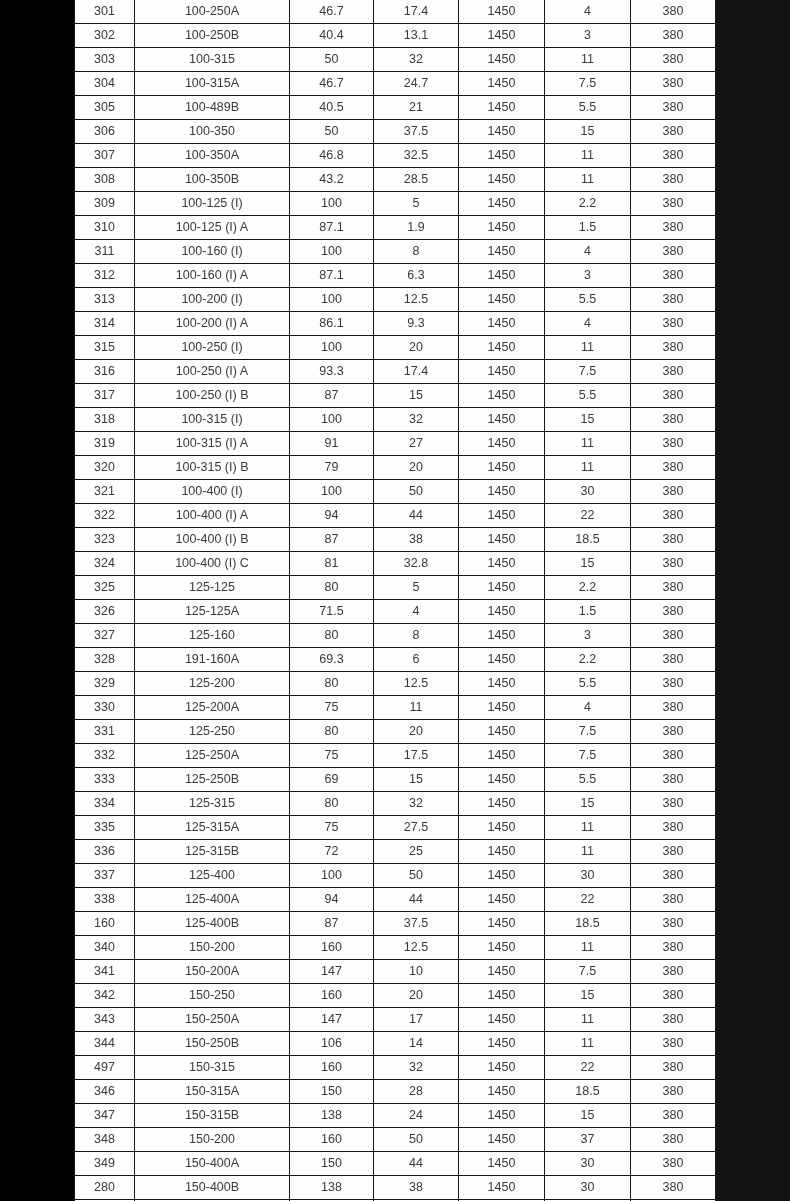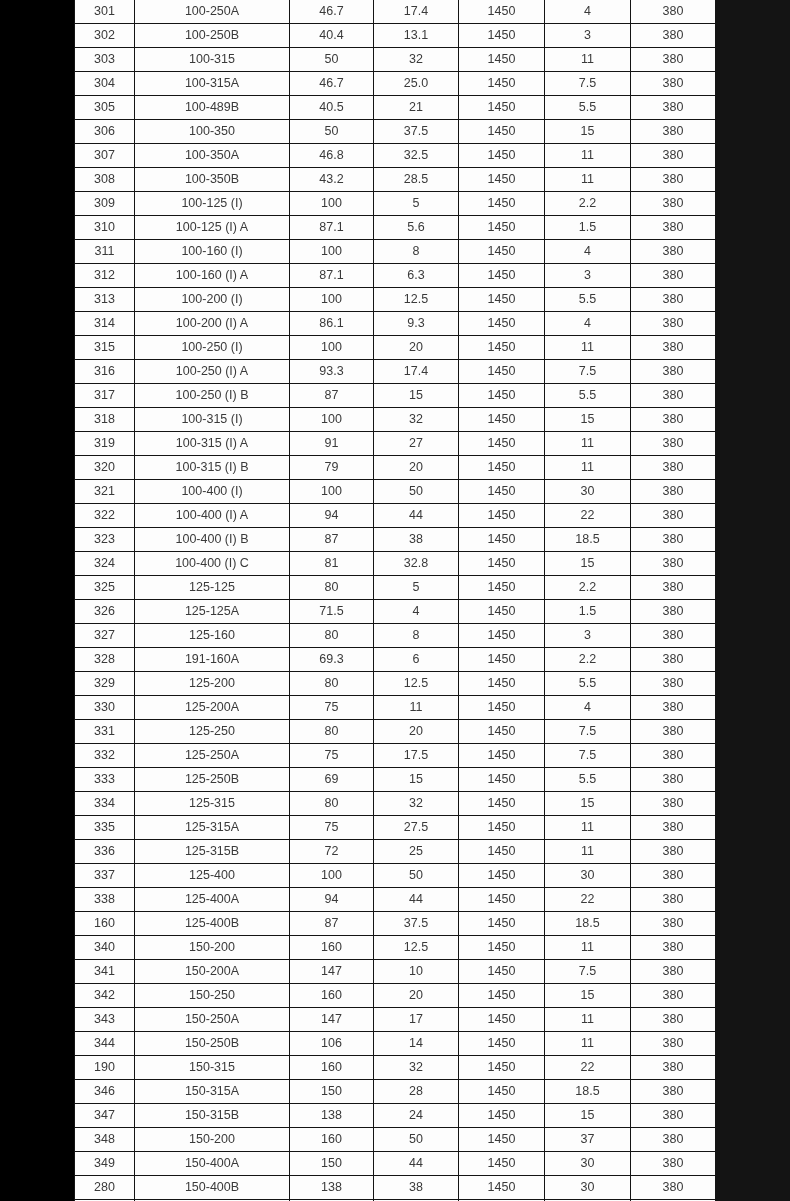--- a/index.html
+++ b/index.html
@@ -41,27 +41,27 @@
     overflow: hidden;
   }
 </style>
 </head>
 <body style="--page-bg: #000000; --border-color: #141414; --cell-bg: #fdfdfd; --text-color: #3a3a3a;">
 
 <div class="table-wrap">
     <div class="row"><div class="cell">301</div><div class="cell">100-250A</div><div class="cell">46.7</div><div class="cell">17.4</div><div class="cell">1450</div><div class="cell">4</div><div class="cell">380</div></div>
     <div class="row"><div class="cell">302</div><div class="cell">100-250B</div><div class="cell">40.4</div><div class="cell">13.1</div><div class="cell">1450</div><div class="cell">3</div><div class="cell">380</div></div>
     <div class="row"><div class="cell">303</div><div class="cell">100-315</div><div class="cell">50</div><div class="cell">32</div><div class="cell">1450</div><div class="cell">11</div><div class="cell">380</div></div>
-    <div class="row"><div class="cell">304</div><div class="cell">100-315A</div><div class="cell">46.7</div><div class="cell">25.0</div><div class="cell">1450</div><div class="cell">7.5</div><div class="cell">380</div></div>
+    <div class="row"><div class="cell">304</div><div class="cell">100-315A</div><div class="cell">46.7</div><div class="cell">24.7</div><div class="cell">1450</div><div class="cell">7.5</div><div class="cell">380</div></div>
     <div class="row"><div class="cell">305</div><div class="cell">100-489B</div><div class="cell">40.5</div><div class="cell">21</div><div class="cell">1450</div><div class="cell">5.5</div><div class="cell">380</div></div>
     <div class="row"><div class="cell">306</div><div class="cell">100-350</div><div class="cell">50</div><div class="cell">37.5</div><div class="cell">1450</div><div class="cell">15</div><div class="cell">380</div></div>
     <div class="row"><div class="cell">307</div><div class="cell">100-350A</div><div class="cell">46.8</div><div class="cell">32.5</div><div class="cell">1450</div><div class="cell">11</div><div class="cell">380</div></div>
     <div class="row"><div class="cell">308</div><div class="cell">100-350B</div><div class="cell">43.2</div><div class="cell">28.5</div><div class="cell">1450</div><div class="cell">11</div><div class="cell">380</div></div>
     <div class="row"><div class="cell">309</div><div class="cell">100-125 (I)</div><div class="cell">100</div><div class="cell">5</div><div class="cell">1450</div><div class="cell">2.2</div><div class="cell">380</div></div>
-    <div class="row"><div class="cell">310</div><div class="cell">100-125 (I) A</div><div class="cell">87.1</div><div class="cell">5.6</div><div class="cell">1450</div><div class="cell">1.5</div><div class="cell">380</div></div>
+    <div class="row"><div class="cell">310</div><div class="cell">100-125 (I) A</div><div class="cell">87.1</div><div class="cell">1.9</div><div class="cell">1450</div><div class="cell">1.5</div><div class="cell">380</div></div>
     <div class="row"><div class="cell">311</div><div class="cell">100-160 (I)</div><div class="cell">100</div><div class="cell">8</div><div class="cell">1450</div><div class="cell">4</div><div class="cell">380</div></div>
     <div class="row"><div class="cell">312</div><div class="cell">100-160 (I) A</div><div class="cell">87.1</div><div class="cell">6.3</div><div class="cell">1450</div><div class="cell">3</div><div class="cell">380</div></div>
     <div class="row"><div class="cell">313</div><div class="cell">100-200 (I)</div><div class="cell">100</div><div class="cell">12.5</div><div class="cell">1450</div><div class="cell">5.5</div><div class="cell">380</div></div>
     <div class="row"><div class="cell">314</div><div class="cell">100-200 (I) A</div><div class="cell">86.1</div><div class="cell">9.3</div><div class="cell">1450</div><div class="cell">4</div><div class="cell">380</div></div>
     <div class="row"><div class="cell">315</div><div class="cell">100-250 (I)</div><div class="cell">100</div><div class="cell">20</div><div class="cell">1450</div><div class="cell">11</div><div class="cell">380</div></div>
     <div class="row"><div class="cell">316</div><div class="cell">100-250 (I) A</div><div class="cell">93.3</div><div class="cell">17.4</div><div class="cell">1450</div><div class="cell">7.5</div><div class="cell">380</div></div>
     <div class="row"><div class="cell">317</div><div class="cell">100-250 (I) B</div><div class="cell">87</div><div class="cell">15</div><div class="cell">1450</div><div class="cell">5.5</div><div class="cell">380</div></div>
     <div class="row"><div class="cell">318</div><div class="cell">100-315 (I)</div><div class="cell">100</div><div class="cell">32</div><div class="cell">1450</div><div class="cell">15</div><div class="cell">380</div></div>
     <div class="row"><div class="cell">319</div><div class="cell">100-315 (I) A</div><div class="cell">91</div><div class="cell">27</div><div class="cell">1450</div><div class="cell">11</div><div class="cell">380</div></div>
     <div class="row"><div class="cell">320</div><div class="cell">100-315 (I) B</div><div class="cell">79</div><div class="cell">20</div><div class="cell">1450</div><div class="cell">11</div><div class="cell">380</div></div>
@@ -82,20 +82,20 @@
     <div class="row"><div class="cell">335</div><div class="cell">125-315A</div><div class="cell">75</div><div class="cell">27.5</div><div class="cell">1450</div><div class="cell">11</div><div class="cell">380</div></div>
     <div class="row"><div class="cell">336</div><div class="cell">125-315B</div><div class="cell">72</div><div class="cell">25</div><div class="cell">1450</div><div class="cell">11</div><div class="cell">380</div></div>
     <div class="row"><div class="cell">337</div><div class="cell">125-400</div><div class="cell">100</div><div class="cell">50</div><div class="cell">1450</div><div class="cell">30</div><div class="cell">380</div></div>
     <div class="row"><div class="cell">338</div><div class="cell">125-400A</div><div class="cell">94</div><div class="cell">44</div><div class="cell">1450</div><div class="cell">22</div><div class="cell">380</div></div>
     <div class="row"><div class="cell">160</div><div class="cell">125-400B</div><div class="cell">87</div><div class="cell">37.5</div><div class="cell">1450</div><div class="cell">18.5</div><div class="cell">380</div></div>
     <div class="row"><div class="cell">340</div><div class="cell">150-200</div><div class="cell">160</div><div class="cell">12.5</div><div class="cell">1450</div><div class="cell">11</div><div class="cell">380</div></div>
     <div class="row"><div class="cell">341</div><div class="cell">150-200A</div><div class="cell">147</div><div class="cell">10</div><div class="cell">1450</div><div class="cell">7.5</div><div class="cell">380</div></div>
     <div class="row"><div class="cell">342</div><div class="cell">150-250</div><div class="cell">160</div><div class="cell">20</div><div class="cell">1450</div><div class="cell">15</div><div class="cell">380</div></div>
     <div class="row"><div class="cell">343</div><div class="cell">150-250A</div><div class="cell">147</div><div class="cell">17</div><div class="cell">1450</div><div class="cell">11</div><div class="cell">380</div></div>
     <div class="row"><div class="cell">344</div><div class="cell">150-250B</div><div class="cell">106</div><div class="cell">14</div><div class="cell">1450</div><div class="cell">11</div><div class="cell">380</div></div>
-    <div class="row"><div class="cell">190</div><div class="cell">150-315</div><div class="cell">160</div><div class="cell">32</div><div class="cell">1450</div><div class="cell">22</div><div class="cell">380</div></div>
+    <div class="row"><div class="cell">497</div><div class="cell">150-315</div><div class="cell">160</div><div class="cell">32</div><div class="cell">1450</div><div class="cell">22</div><div class="cell">380</div></div>
     <div class="row"><div class="cell">346</div><div class="cell">150-315A</div><div class="cell">150</div><div class="cell">28</div><div class="cell">1450</div><div class="cell">18.5</div><div class="cell">380</div></div>
     <div class="row"><div class="cell">347</div><div class="cell">150-315B</div><div class="cell">138</div><div class="cell">24</div><div class="cell">1450</div><div class="cell">15</div><div class="cell">380</div></div>
     <div class="row"><div class="cell">348</div><div class="cell">150-200</div><div class="cell">160</div><div class="cell">50</div><div class="cell">1450</div><div class="cell">37</div><div class="cell">380</div></div>
     <div class="row"><div class="cell">349</div><div class="cell">150-400A</div><div class="cell">150</div><div class="cell">44</div><div class="cell">1450</div><div class="cell">30</div><div class="cell">380</div></div>
     <div class="row"><div class="cell">280</div><div class="cell">150-400B</div><div class="cell">138</div><div class="cell">38</div><div class="cell">1450</div><div class="cell">30</div><div class="cell">380</div></div>
     <div class="row"><div class="cell"></div><div class="cell"></div><div class="cell"></div><div class="cell"></div><div class="cell"></div><div class="cell"></div><div class="cell"></div></div>
   </div>
 
 </body></html>

